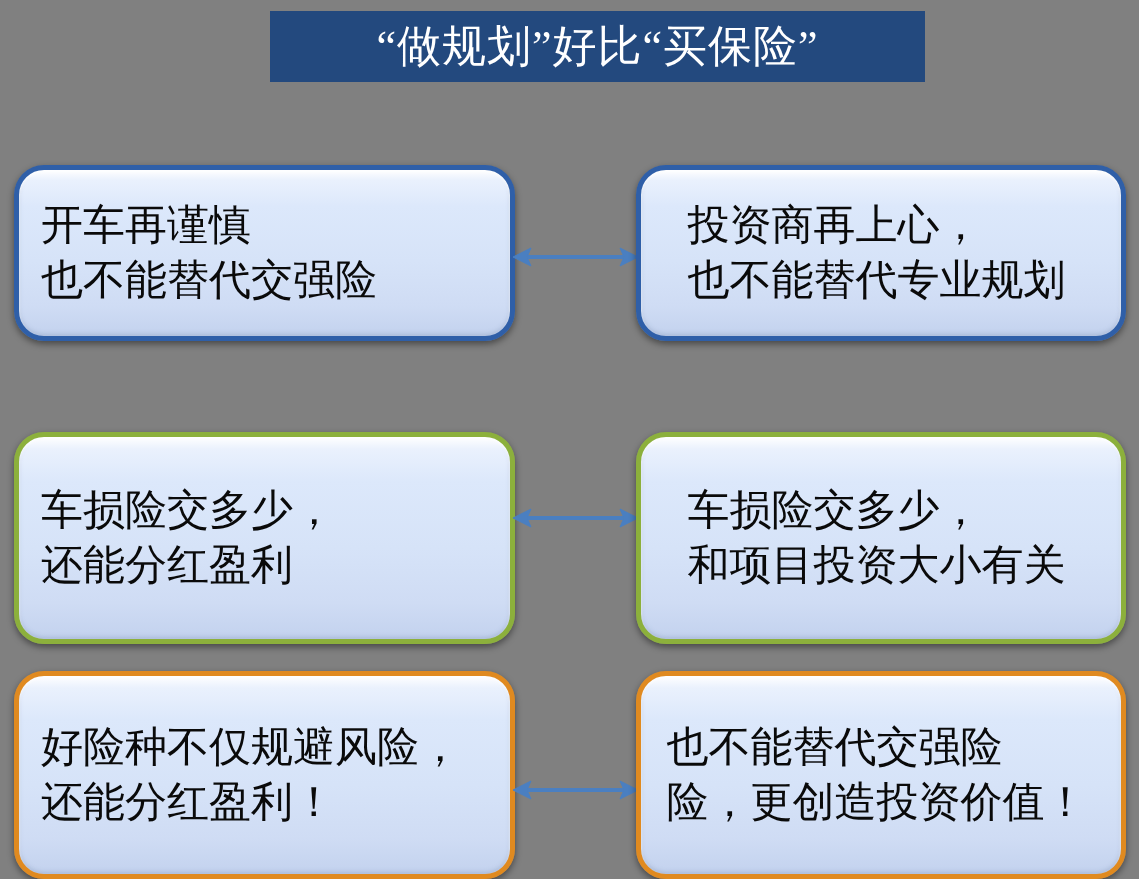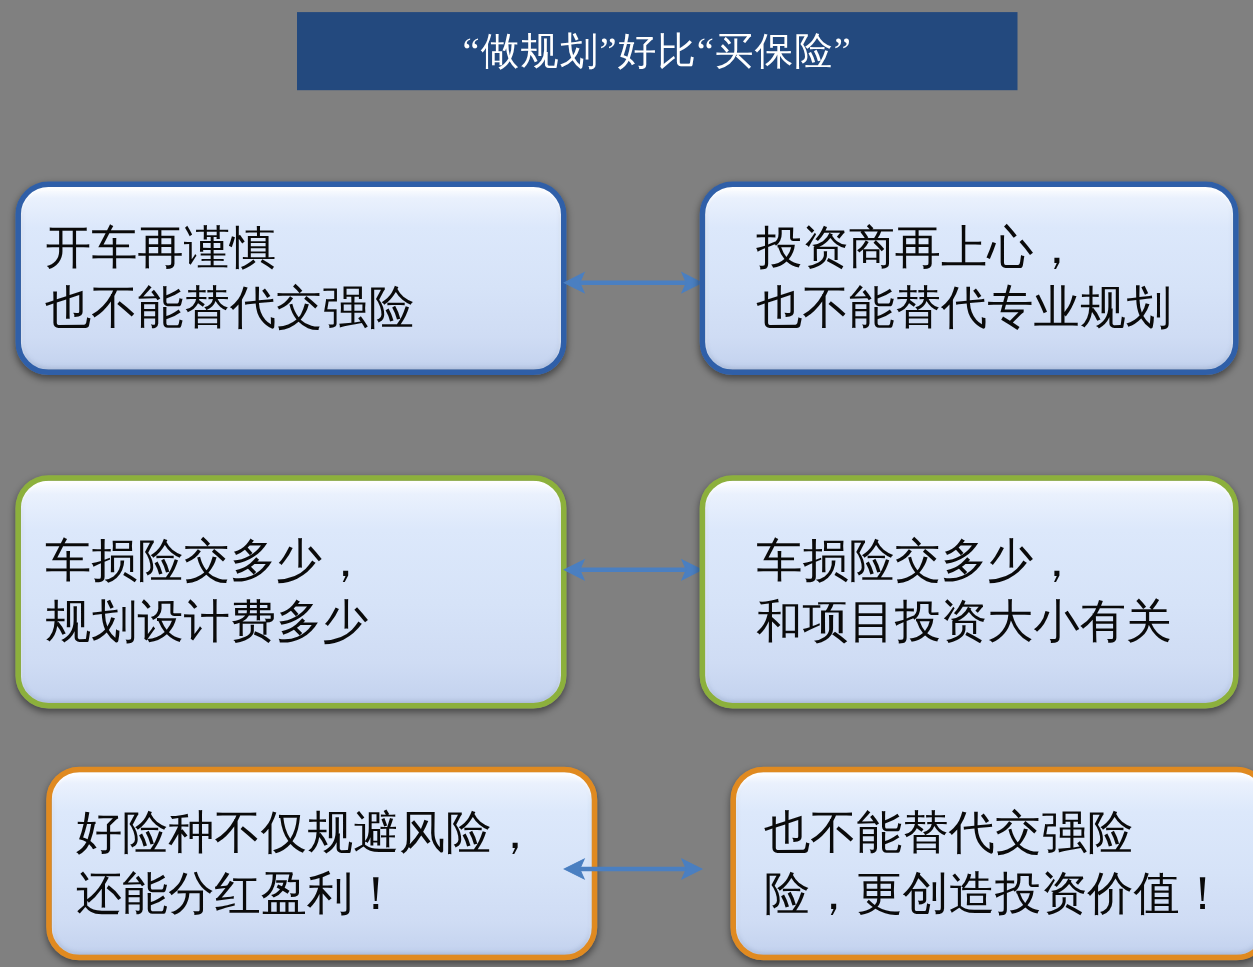--- a/index.html
+++ b/index.html
@@ -28,21 +28,21 @@
     top: 11px;
     width: 655px;
     height: 71px;
     background: #23497e;
     display: flex;
     align-items: center;
     justify-content: center;
   }
   .title-text {
     font-family: "Liberation Serif", "DejaVu Serif", serif;
-    font-size: 35px;
+    font-size: 44px;
     line-height: 1;
     color: #ffffff;
     letter-spacing: 1px;
     white-space: nowrap;
   }
 
   
   .box {
     position: absolute;
     box-sizing: border-box;
@@ -80,21 +80,21 @@
   .border-blue   { border-color: #2f5fa8; }
   .border-green  { border-color: #8cb03c; }
   .border-orange { border-color: #e08a20; }
 
   
   .col-left  { left: 14px;  width: 501px; }
   .col-right { left: 636px; width: 490px; align-items: center; }
 
   .row1 { top: 165px; height: 176px; }
   .row2 { top: 432px; height: 212px; }
-  .row3 { top: 697px; height: 176px; margin-left: 28px; }
+  .row3 { top: 671px; height: 208px; }
 
   
   .arrow {
     position: absolute;
     left: 511px;
     width: 129px;
     height: 30px;
   }
   .arrow svg { display: block; }
   .arrow1 { top: 242px; }
@@ -130,21 +130,21 @@
   <div class="box col-right row1 border-blue">
     <div class="box-inner">
       <div class="box-line">投资商再上心，</div>
       <div class="box-line">也不能替代专业规划</div>
     </div>
   </div>
 
   <div class="box col-left row2 border-green">
     <div class="box-inner">
       <div class="box-line">车损险交多少，</div>
-      <div class="box-line">规划设计费多少</div>
+      <div class="box-line">还能分红盈利</div>
     </div>
   </div>
 
   <div class="arrow arrow2">
     <svg width="129" height="30" viewBox="0 0 129 30" xmlns="http://www.w3.org/2000/svg">
       <g stroke="#4a7fc1" fill="#4a7fc1">
         <line x1="10" y1="15" x2="119" y2="15" stroke-width="4"></line>
         <polygon points="2,15 20,6 16,15 20,24"></polygon>
         <polygon points="127,15 109,6 113,15 109,24"></polygon>
       </g>

